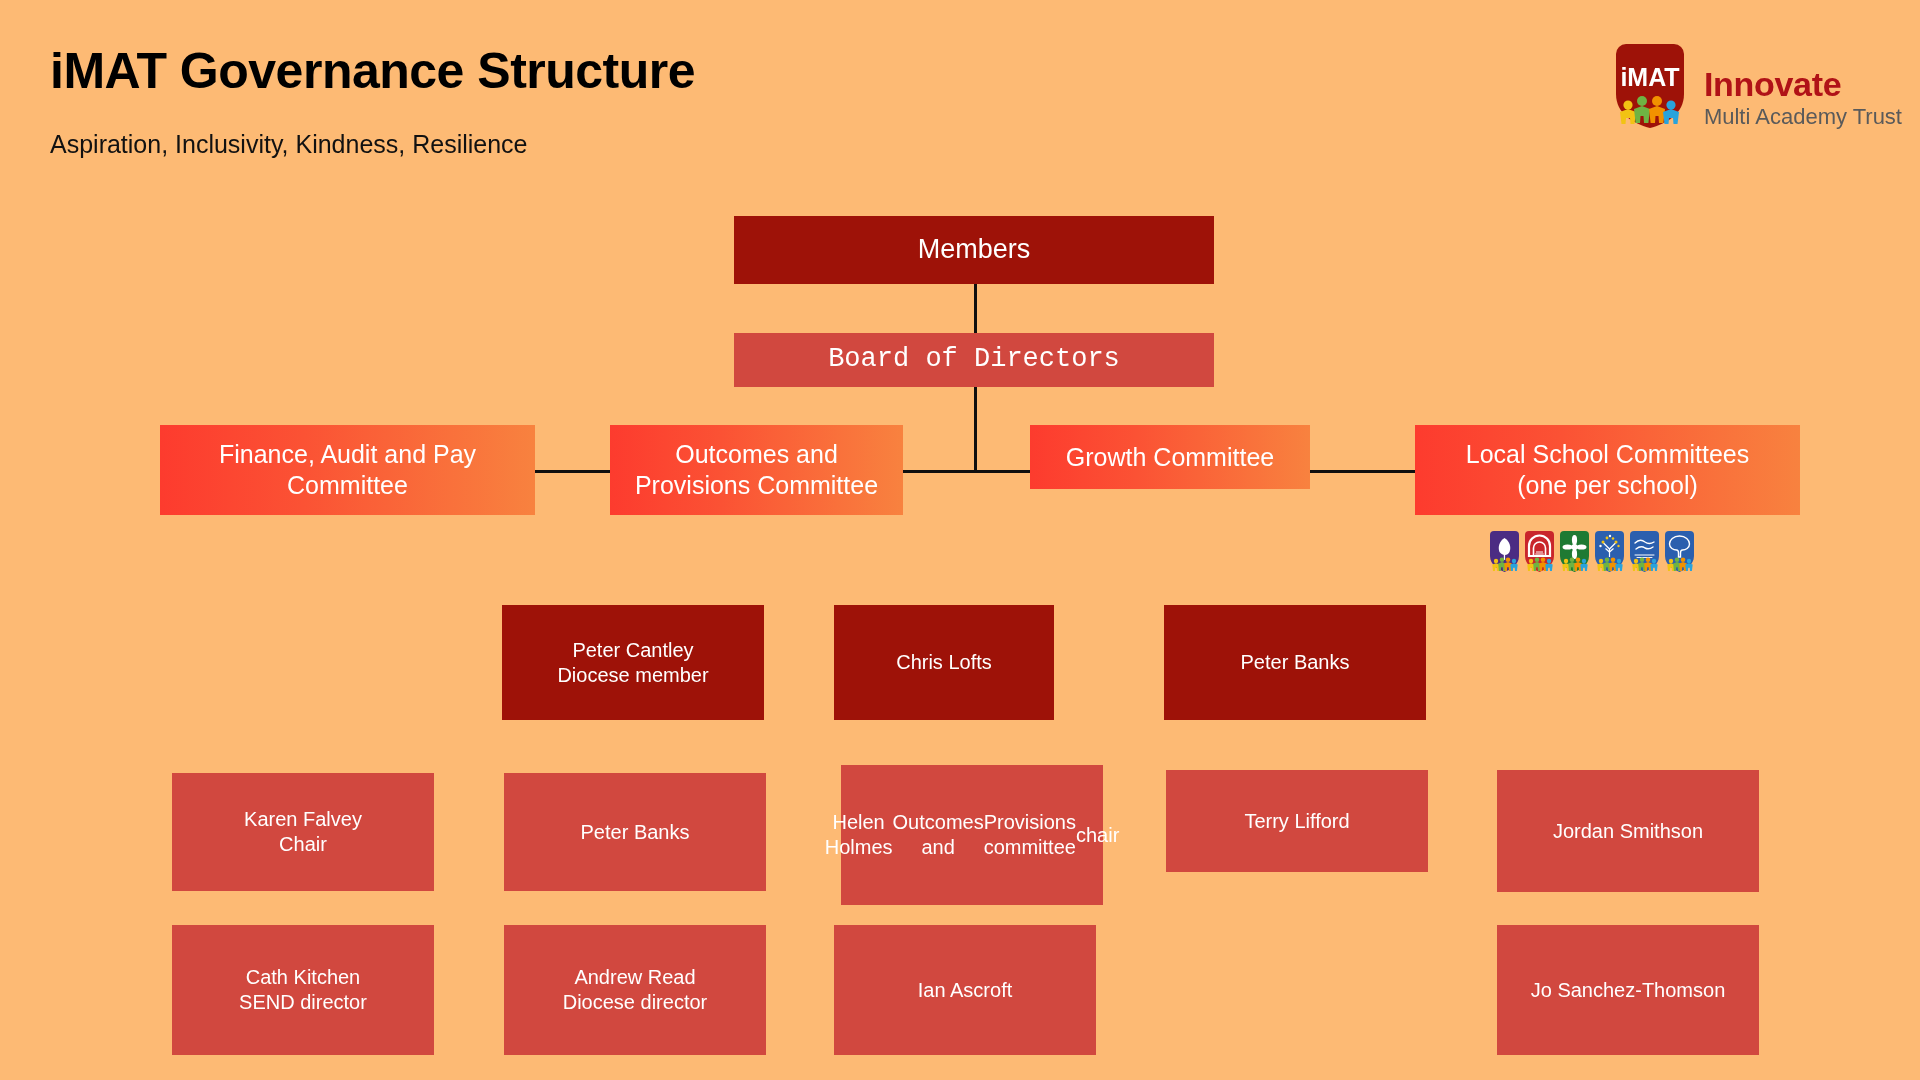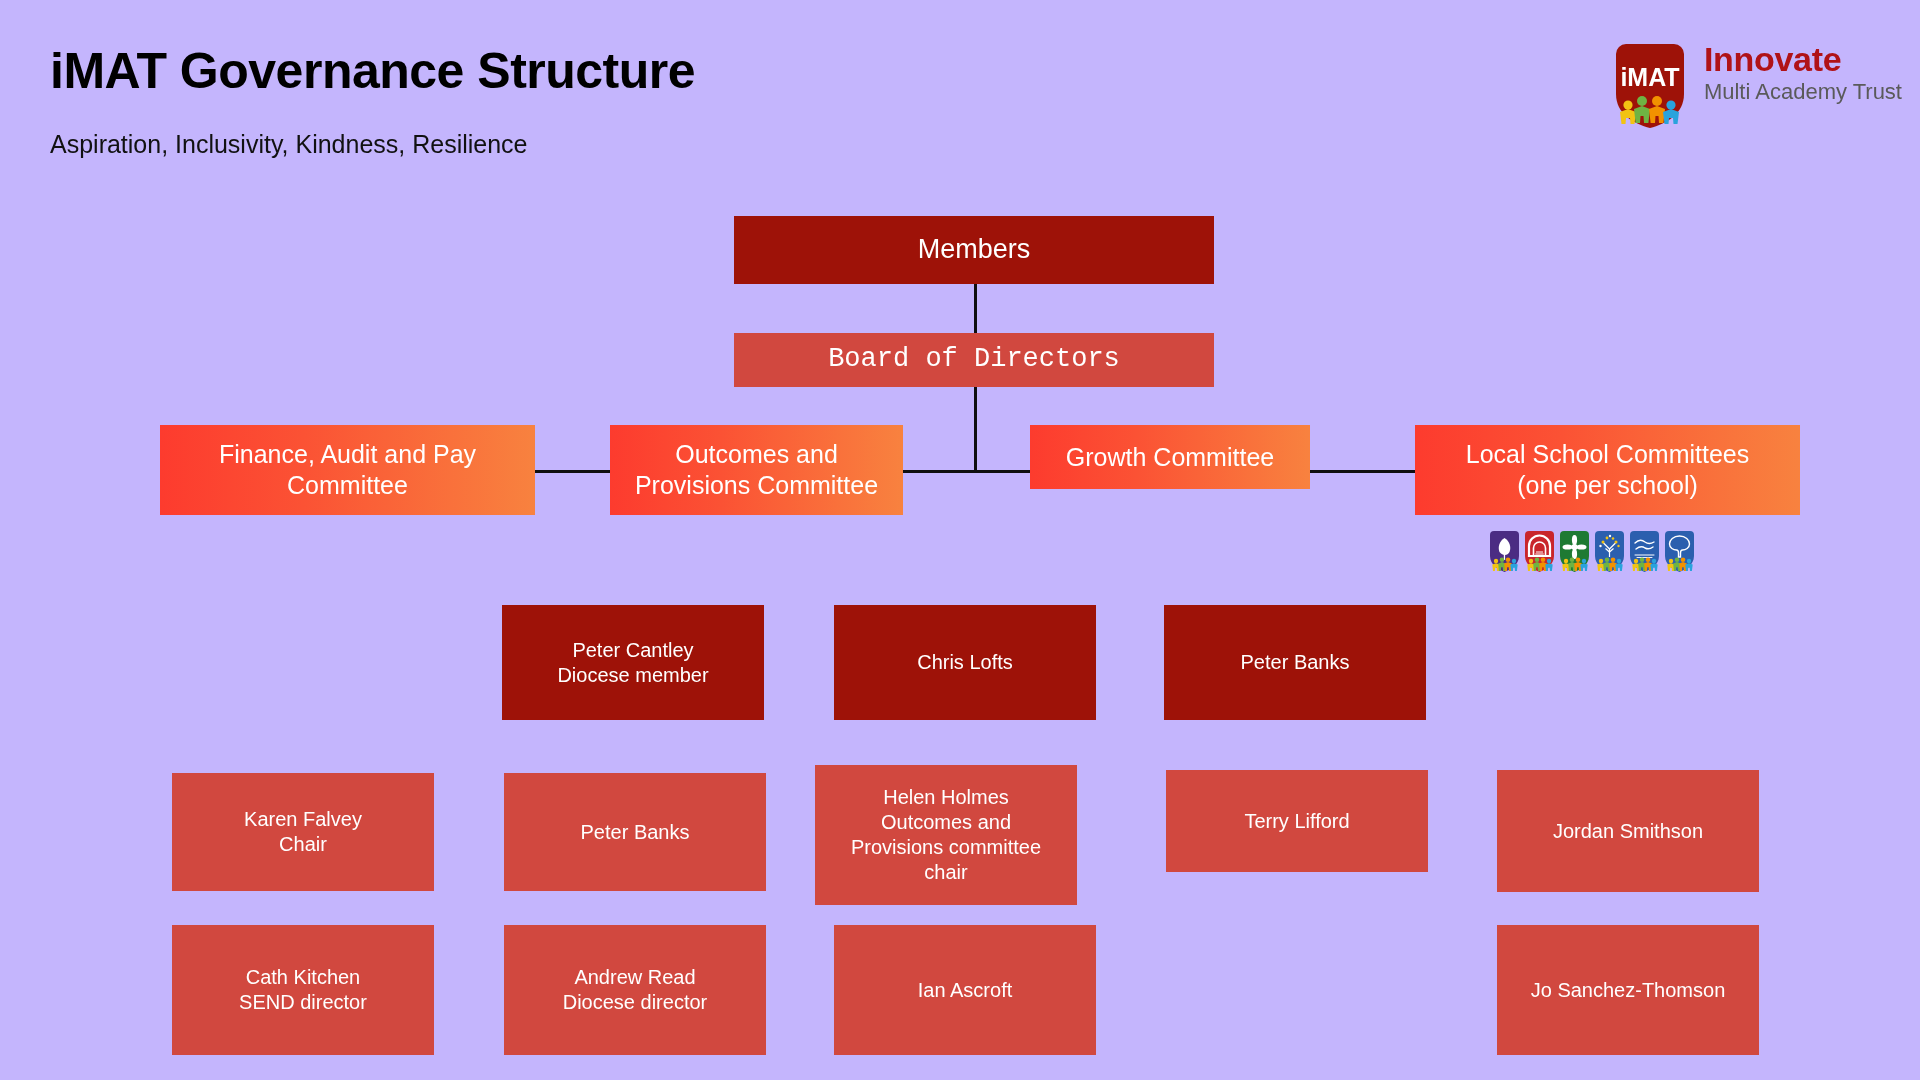--- a/index.html
+++ b/index.html
@@ -9,21 +9,21 @@
     height: 1080px;
     background: #ffffff;
     font-family: "Liberation Sans", sans-serif;
     overflow: hidden;
   }
 
   .page {
     position: relative;
     width: 1920px;
     height: 1080px;
-    background: #c4b5fd;
+    background: #fdba74;
   }
 
   
   .page-title {
     position: absolute;
     left: 50px;
     top: 42px;
     font-size: 50px;
     font-weight: bold;
     letter-spacing: -0.5px;
@@ -40,21 +40,21 @@
     color: #111111;
     white-space: nowrap;
   }
 
   
   .logo {
     position: absolute;
     right: 18px;
     top: 42px;
     display: flex;
-    align-items: flex-start;
+    align-items: flex-end;
     gap: 14px;
   }
   .logo-shield {
     position: relative;
     width: 80px;
     height: 88px;
   }
   .logo-shield svg { display: block; }
   .logo-words { display: flex; flex-direction: column; justify-content: center; }
   .logo-innovate {
@@ -312,38 +312,38 @@
             <path d="M21.3,34.6 l3.7,-1.4 l3.7,1.4 l-0.8,6.4 h-1.9 l-0.3,-3.3 h-1.5 l-0.3,3.3 h-1.9 Z" fill="#29A3DC"></path>
         </g>
       </svg>
     </div>
 
     <div class="node node-dark node-person-dark" style="left:502px; top:605px; width:262px; height:115px; flex-direction:column;text-align:center;">
       <span>Peter Cantley</span>
       <span>Diocese member</span>
     </div>
 
-    <div class="node node-dark node-person-dark" style="left:834px; top:605px; width:262px; height:115px;">
+    <div class="node node-dark node-person-dark" style="left:834px; top:605px; width:220px; height:115px;">
       <span>Chris Lofts</span>
     </div>
 
     <div class="node node-dark node-person-dark" style="left:1164px; top:605px; width:262px; height:115px;">
       <span>Peter Banks</span>
     </div>
 
     <div class="node node-mid node-person" style="left:172px; top:773px; width:262px; height:118px; flex-direction:column;">
       <span>Karen Falvey</span>
       <span>Chair</span>
     </div>
 
     <div class="node node-mid node-person" style="left:504px; top:773px; width:262px; height:118px;">
       <span>Peter Banks</span>
     </div>
 
-    <div class="node node-mid node-person" style="left:815px; top:765px; width:262px; height:140px; flex-direction:column;">
+    <div class="node node-mid node-person" style="left:841px; top:765px; width:262px; height:140px; flex-direction:row;">
       <span>Helen Holmes</span>
       <span>Outcomes and</span>
       <span>Provisions committee</span>
       <span>chair</span>
     </div>
 
     <div class="node node-mid node-person" style="left:1166px; top:770px; width:262px; height:102px;">
       <span>Terry Lifford</span>
     </div>
 

